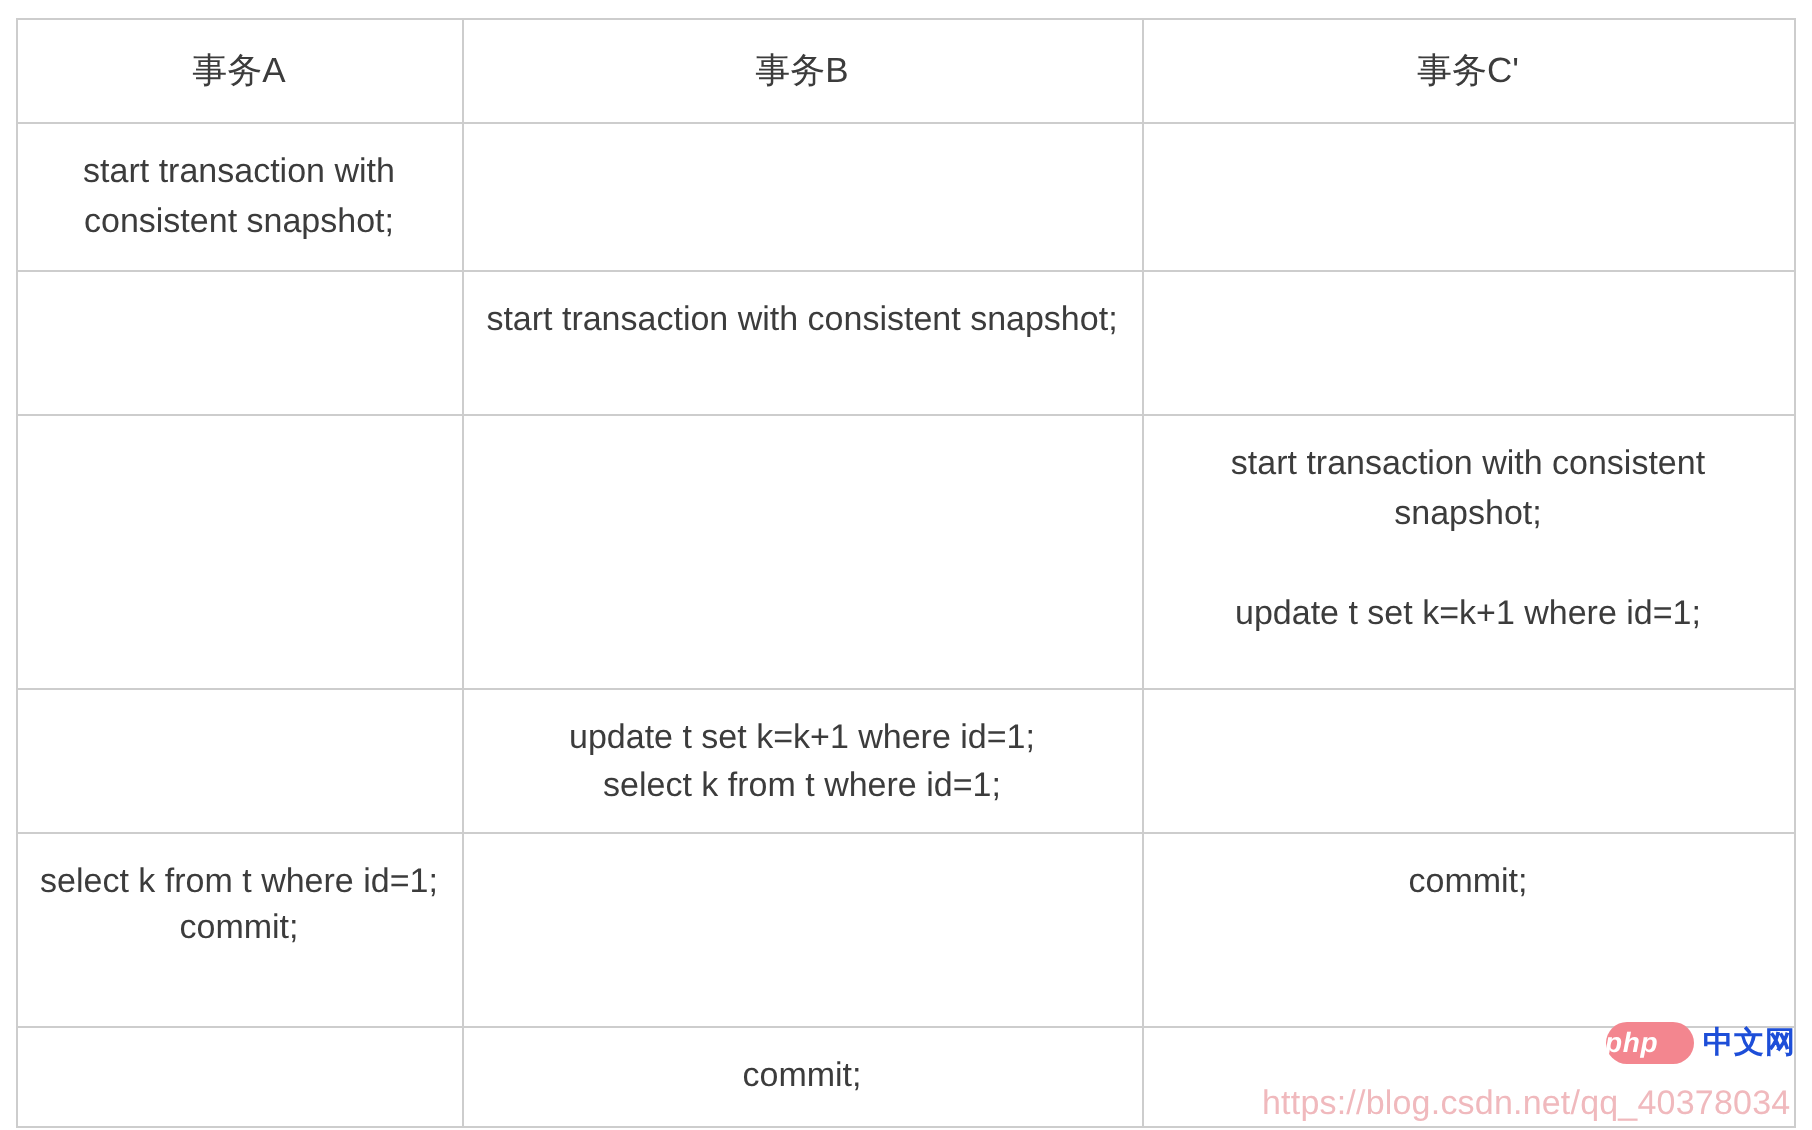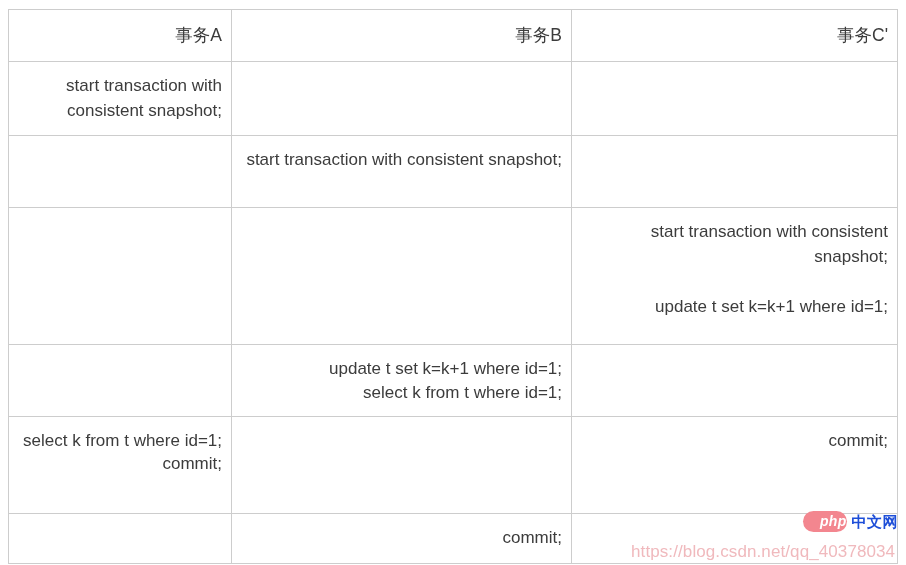--- a/index.html
+++ b/index.html
@@ -37,21 +37,21 @@
   .txn-table col.c-c { width: 326px; }
 
   .txn-table th,
   .txn-table td {
     border: 1px solid #cdcdcd;
     vertical-align: top;
     padding: 12px 9px 12px 8px;
     font-size: 17px;
     line-height: 1.44;
     font-weight: normal;
-    text-align: right;
+    text-align: center;
     color: #3c3c3c;
     background: #ffffff;
   }
 
   .txn-table th {
     font-size: 17.5px;
     padding-top: 13px;
     padding-bottom: 13px;
   }
 
@@ -116,21 +116,21 @@
     display: inline-block;
     width: 44px;
     height: 21px;
     border-radius: 11px;
     background: #f3868f;
     color: #ffffff;
     font-size: 14px;
     font-style: italic;
     font-weight: bold;
     line-height: 21px;
-    text-align: right;
+    text-align: left;
     letter-spacing: 0.3px;
   }
   .wm-cn {
     font-size: 15px;
     color: #1d4ed8;
     font-weight: bold;
     line-height: 1;
     letter-spacing: 0.5px;
   }
 </style>

